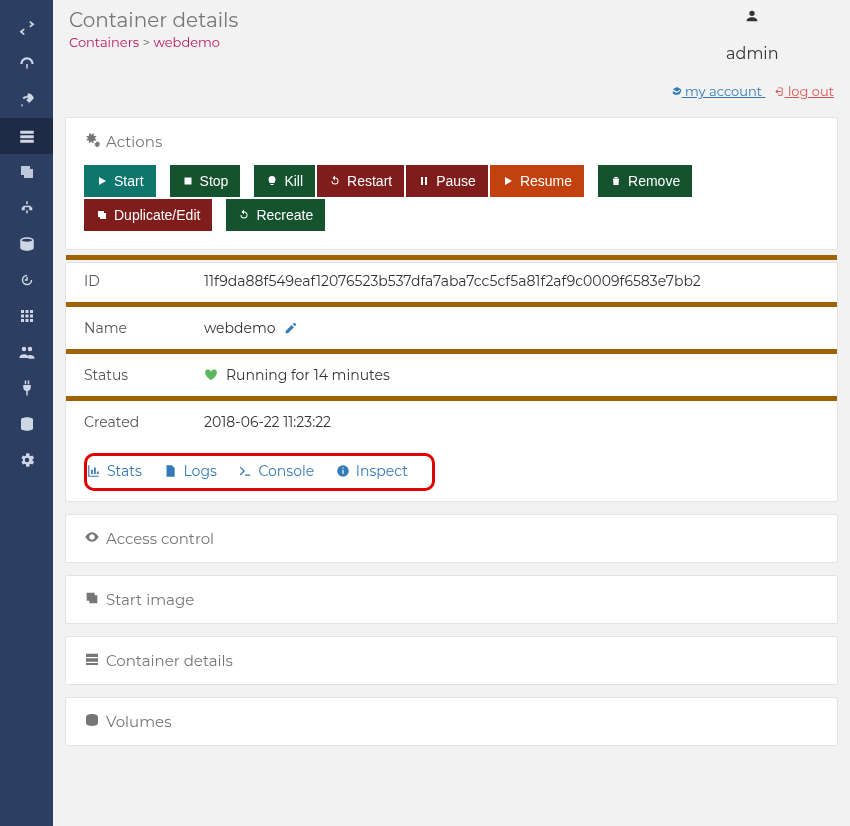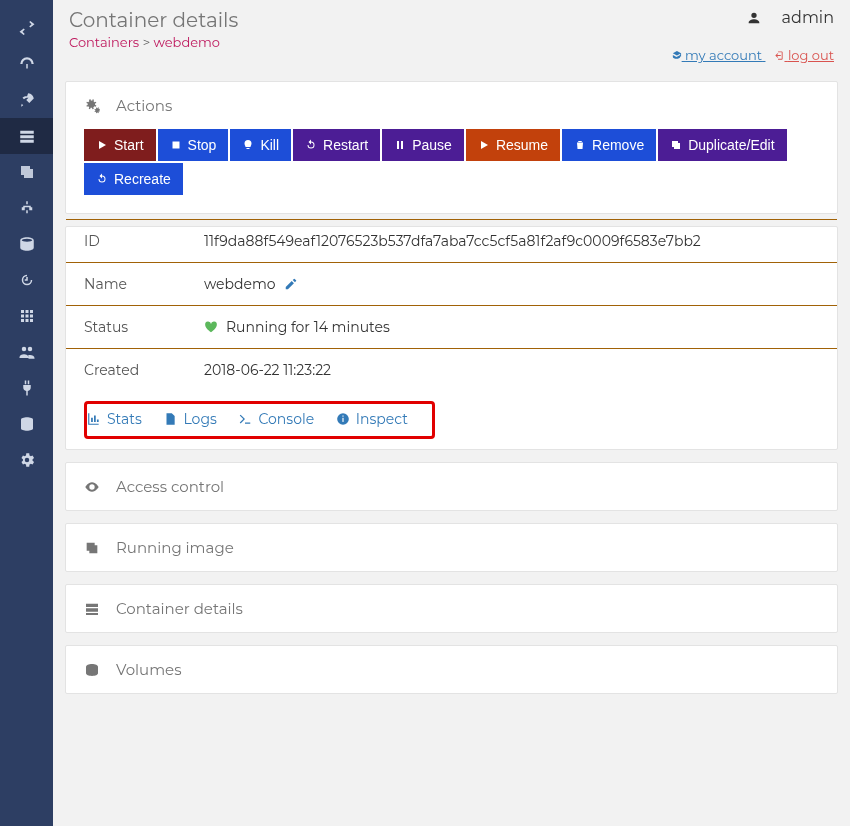--- a/index.html
+++ b/index.html
@@ -9,45 +9,45 @@
 .sidebar .nav-item { width: 53px; height: 36px; display: flex; align-items: center; justify-content: center; color: #fff; cursor: pointer; }
 .sidebar .nav-item.active { background: #1f2a44; }
 .sidebar svg { width: 18px; height: 18px; fill: #cfd7e6; }
 .main { flex: 1; padding: 8px 12px 12px 12px; }
 .page-header { display: flex; justify-content: space-between; align-items: flex-start; padding: 0 4px 6px 4px; }
 .title { font-size: 20px; color: #767676; font-weight: 400; }
 .breadcrumb { font-size: 13px; color: #337ab7; margin-top: 2px; }
 .breadcrumb a { color: #be185d; text-decoration: none; }
 .breadcrumb .sep { color: #555; }
 .user-block { text-align: right; }
-.user-line { font-size: 16px; color: #333; font-weight: 400; display:flex; align-items:center; justify-content:flex-end; gap:20px;}
+.user-line { font-size: 16px; color: #333; font-weight: 400; display:flex; align-items:center; justify-content:flex-end; gap:20px;flex-direction:column;}
 .user-links { font-size: 13px; margin-top: 20px; }
 .user-links a { text-decoration: underline; cursor:pointer; }
 .user-links .acct { color: #337ab7; }
 .user-links .logout { color: #d9534f; margin-left: 8px; }
 .panel { background: #fff; border: 1px solid #e3e3e3; border-radius: 2px; margin-top: 12px; }
-.panel-head { padding: 14px 18px; display:flex; align-items:center; gap:16px; color:#767676; font-size:15px;}
+.panel-head { padding: 14px 18px; display:flex; align-items:flex-start; gap:6px; color:#767676; font-size:15px;}
 .panel-body { padding: 0 18px 18px 18px; }
 .btn-row { display:flex; flex-wrap:wrap; gap:2px; background:#fff; }
 .btn { display:inline-flex; align-items:center; gap:6px; color:#fff; padding: 8px 12px; font-size:14px; border:none; cursor:pointer; }
-.btn.green { background:#7f1d1d; }
-.btn.red { background:#1d4ed8; }
-.btn.blue { background:#4c1d95; }
+.btn.green { background:#0f766e; }
+.btn.red { background:#14532d;margin-left:12px; }
+.btn.blue { background:#7f1d1d; }
 .btn.lblue { background:#c2410c; }
 .btn svg { width:12px; height:12px; fill:#fff; }
 .status-table { width:100%; border-collapse: collapse; margin-top: -8px; }
-.status-table td { padding: 12px 18px; border-top:1px solid #a16207; font-size:14px; }
+.status-table td { padding: 12px 18px; border-top:5px solid #a16207; font-size:14px; }
 .status-table td.k { width: 120px; color:#555; }
 .status-val { display:flex; align-items:center; gap:8px; }
 .edit-icon { color:#337ab7; width:14px; height:14px; }
 .heart { width:14px; height:14px; fill:#5cb85c; }
 .link-row { padding: 10px 18px; }
 .link-row a { color:#337ab7; text-decoration:none; margin-right: 18px; display:inline-flex; align-items:center; gap:6px; font-size:14px;}
 .link-row svg { width:14px; height:14px; fill:#337ab7; }
-.highlight-box { border: 3px solid #e10000; display:inline-block; padding: 6px 6px 6px 0; border-radius:4px;}
+.highlight-box { border: 3px solid #e10000; display:inline-block; padding: 6px 6px 6px 0; border-radius:10px;}
 .panel-head svg { width:16px; height:16px; fill:#767676; }
 .user-line svg { width:16px; height:16px; fill:#333;}
 .user-links svg { width:11px; height:11px; vertical-align:-1px;}
 </style>
 </head>
 <body>
 
 <div class="layout">
   <div class="sidebar">
     <div class="nav-item">
@@ -291,21 +291,21 @@
             <path d="M12 5C6 5 2 12 2 12s4 7 10 7 10-7 10-7-4-7-10-7zm0 11a4 4 0 110-8 4 4 0 010 8z"></path>
           </svg>
           <span>Access control</span>
         </div>
     </div>
     <div class="panel">
       <div class="panel-head">
           <svg viewBox="0 0 24 24">
             <path d="M4 4h12v12H4zM8 8h12v12H8z"></path>
           </svg>
-          <span>Running image</span>
+          <span>Start image</span>
         </div>
     </div>
     <div class="panel">
       <div class="panel-head">
           <svg viewBox="0 0 24 24">
             <path d="M3 4h18v5H3zm0 7h18v5H3zm0 7h18v3H3z"></path>
           </svg>
           <span>Container details</span>
         </div>
     </div>

